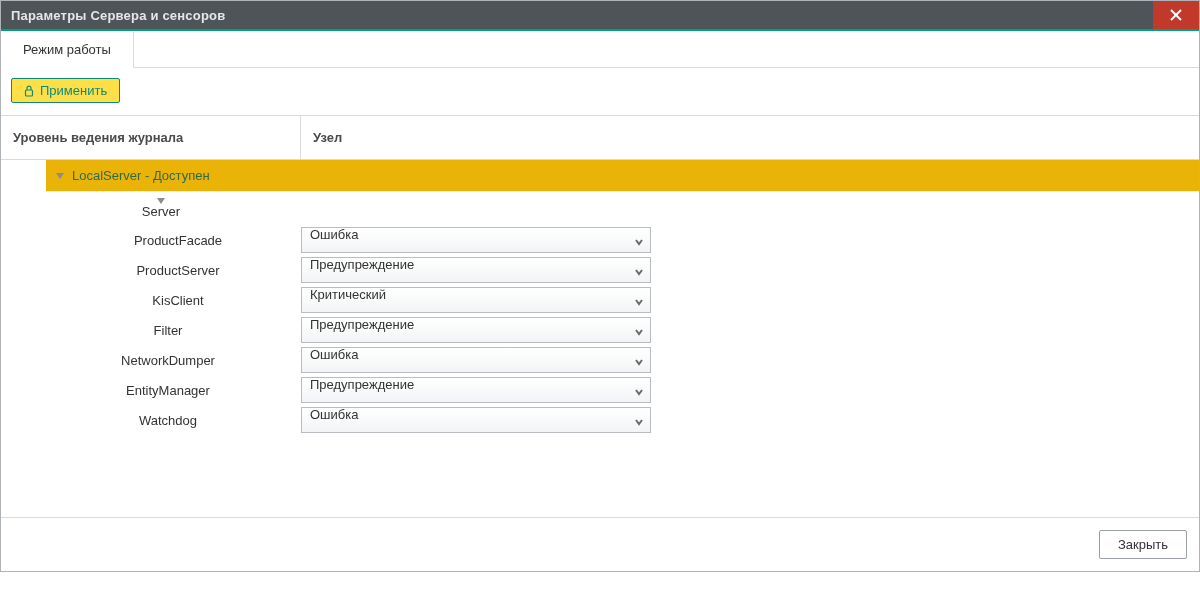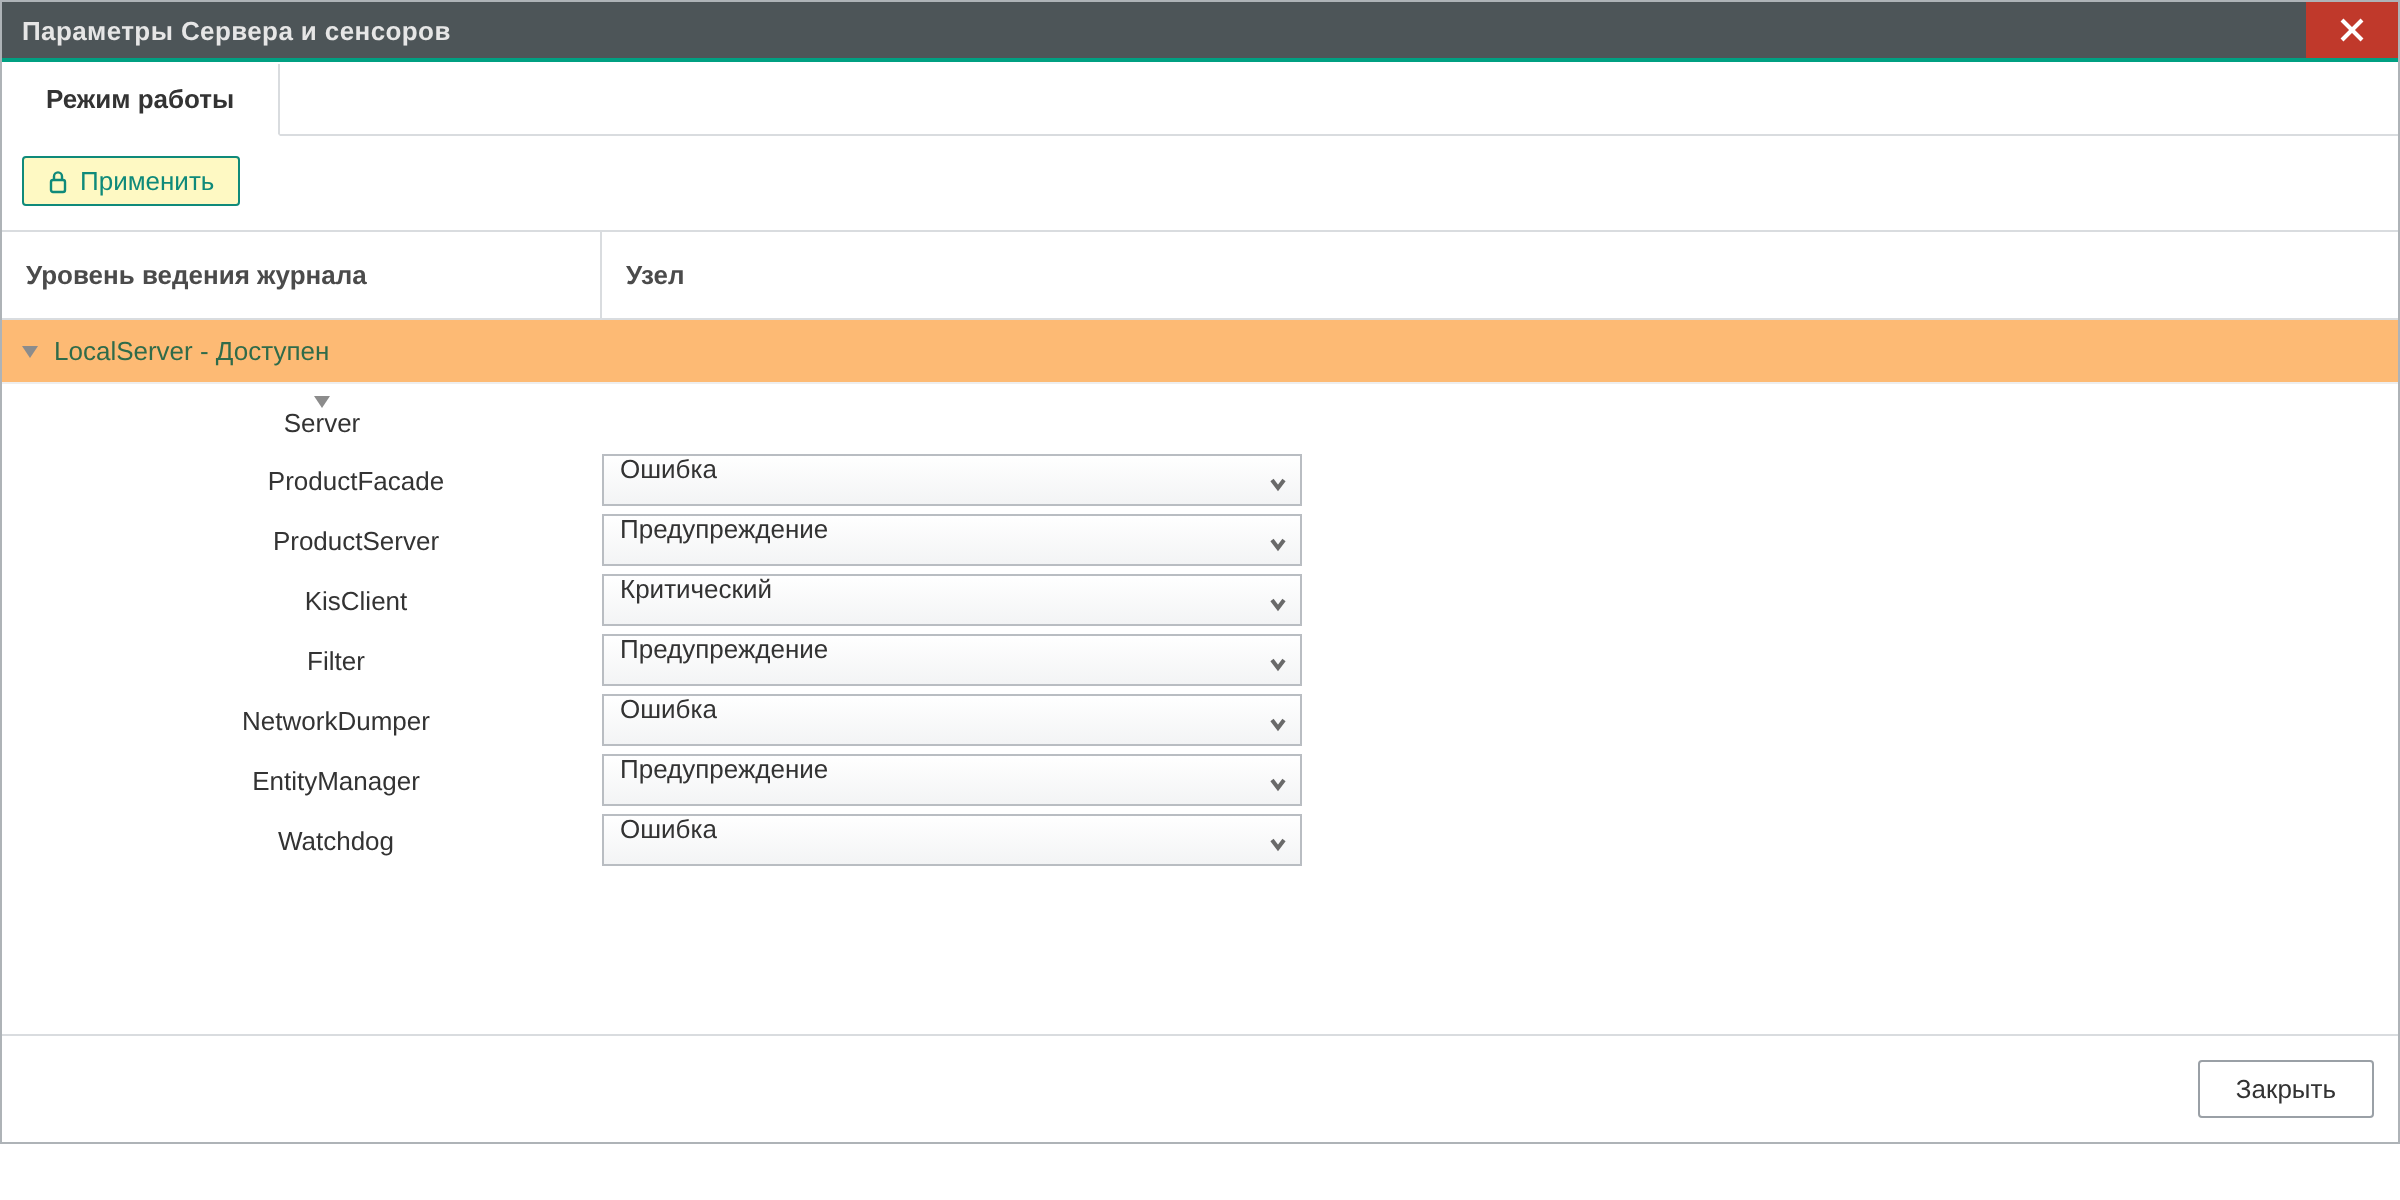--- a/index.html
+++ b/index.html
@@ -6,33 +6,33 @@
   html, body { width: 1200px; height: 600px; font-family: "Segoe UI", Tahoma, Verdana, sans-serif; font-size: 13px; color: #333; background: #fff; }
   .window { width: 1200px; height: 572px; border: 1px solid #aeb3b7; display: flex; flex-direction: column; background: #fff; }
   
   .titlebar { height: 28px; background: #4d5558; color: #e6e6e6; display: flex; align-items: center; justify-content: space-between; font-size: 13px; }
   .titlebar .title { padding-left: 10px; font-weight: 600; letter-spacing: .2px; }
   .titlebar .close { width: 46px; height: 28px; background: #c0392b; display: flex; align-items: center; justify-content: center; cursor: pointer; }
   .titlebar .close svg { width: 12px; height: 12px; stroke: #fff; stroke-width: 2; }
   
   .tabs-wrap { border-top: 2px solid #00a082; }
   .tabs { display: flex; border-bottom: 1px solid #d9dcdf; background: #fff; }
-  .tab { padding: 10px 22px; border-right: 1px solid #d9dcdf; border-bottom: 1px solid #d9dcdf; color: #444; background: #fff; cursor: pointer; position: relative; top: 1px; font-weight: bold; }
+  .tab { padding: 10px 22px; border-right: 1px solid #d9dcdf; border-bottom: 1px solid #d9dcdf; color: #444; background: #fff; cursor: pointer; position: relative; top: 1px; }
   .tab.active { border-bottom: 1px solid #fff; color: #333; }
   
   .toolbar { display: flex; align-items: center; gap: 8px; padding: 10px 10px 12px 10px; border-bottom: 1px solid #d9dcdf; }
-  .btn { padding: 4px 12px; border: 1px solid #0f8a7a; color: #0f8a7a; background: #fef9c3; border-radius: 2px; font-size: 13px; display: inline-flex; align-items: center; gap: 6px; cursor: pointer; }
+  .btn { padding: 4px 12px; border: 1px solid #0f8a7a; color: #0f8a7a; background: #fde047; border-radius: 2px; font-size: 13px; display: inline-flex; align-items: center; gap: 6px; cursor: pointer; }
   .btn .lock { width: 10px; height: 12px; display: inline-block; }
   
   .grid-header { display: grid; grid-template-columns: 300px 1fr; align-items: stretch; }
   .grid-header .cell { padding: 14px 12px; font-weight: 700; color: #4b4b4b; border-bottom: 1px solid #d9dcdf; }
   .grid-header .cell:first-child { border-right: 1px solid #d9dcdf; }
   
   .body { flex: 1; overflow: auto; }
-  .group-row { background: #fdba74; padding: 8px 10px; display: flex; align-items: center; gap: 8px; color: #2f6b4a; border-bottom: 1px solid #eee; }
+  .group-row { background: #eab308; padding: 8px 10px; display: flex; align-items: center; gap: 8px; color: #2f6b4a; border-bottom: 1px solid #eee; margin-left: 45px; }
   .row { display: grid; grid-template-columns: 300px 350px 1fr; align-items: center; min-height: 30px; }
   .row .label { display: flex; align-items: center; gap: 0; padding: 6px 10px; flex-direction: column; }
   .indent-1 { padding-left: 30px !important; }
   .indent-2 { padding-left: 44px !important; }
   .indent-3 { padding-left: 64px !important; justify-content: center; }
   .tri { width: 0; height: 0; border-left: 4px solid transparent; border-right: 4px solid transparent; border-top: 6px solid #8c8c8c; }
   .select { position: relative; margin: 2px 0; border: 1px solid #b9bdc2; background: linear-gradient(#ffffff,#f3f4f5); height: 26px; display: flex; align-items: center; padding: 0 24px 12px 8px; color: #333; cursor: pointer; }
   .select .chev { position: absolute; right: 6px; top: 50%; transform: translateY(-50%); width: 10px; height: 10px; }
   .select .chev svg { width: 10px; height: 10px; stroke: #6a6a6a; stroke-width: 2; fill: none; }
   

